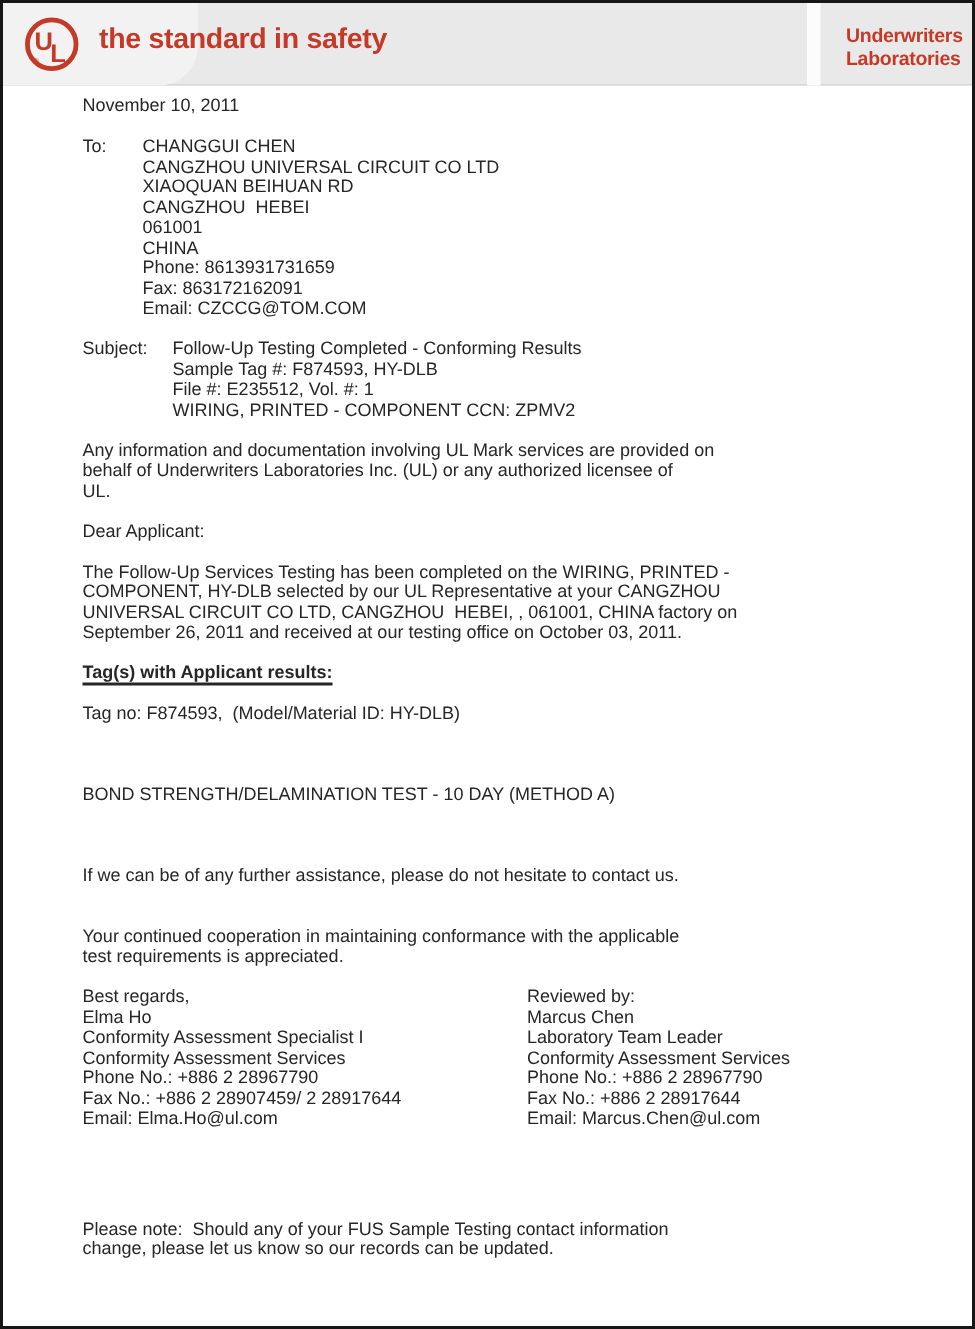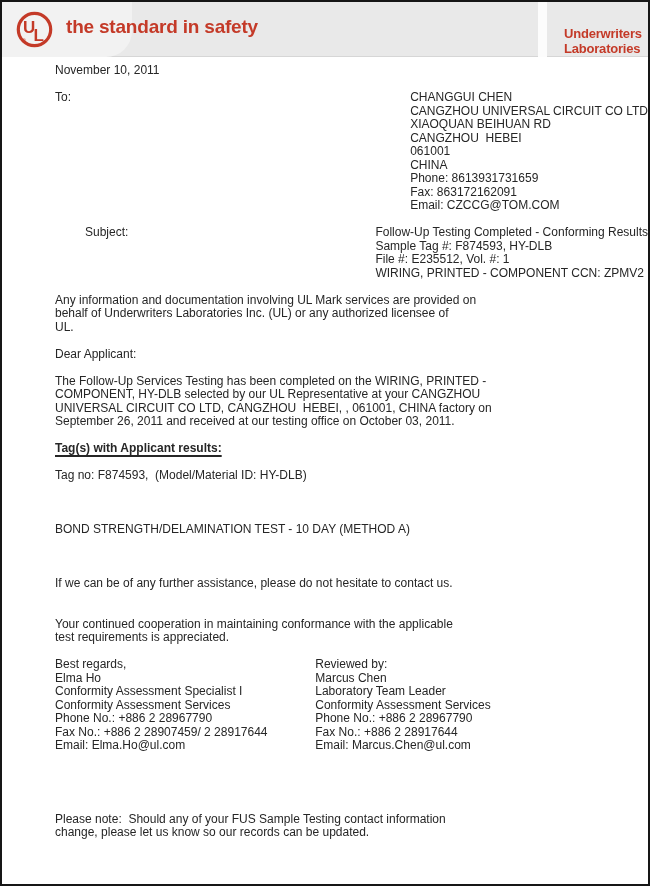--- a/index.html
+++ b/index.html
@@ -28,38 +28,38 @@
   .ul-logo{position:absolute;left:13px;top:8px;width:40px;height:40px;}
   .tagline{
     position:absolute;left:64px;top:0;height:49px;
     display:flex;align-items:center;
     color:var(--accent);font-weight:bold;font-size:19px;letter-spacing:-0.2px;
   }
   .header-gap{
     position:absolute;left:536px;top:0;width:9px;height:55px;background:#fcfcfc;
   }
   .brand{
-    position:absolute;left:562px;top:24px;
+    position:absolute;left:562px;top:14px;
     color:var(--accent);font-weight:bold;font-size:13px;line-height:15px;
     letter-spacing:-0.2px;
   }
   
   .letter{
     padding:7px 0 0 53px;
     font-family:Liberation Sans, sans-serif;
     font-size:12px;line-height:13.5px;color:var(--ink);
   }
   .pre{white-space:pre;}
   .mb1{margin-bottom:13.5px;}
   .mb2{margin-bottom:27px;}
   .mb3{margin-bottom:40.5px;}
-  .mb-sig{margin-bottom:60px;}
-  .labelled{display:flex;justify-content:space-between;}
+  .mb-sig{margin-bottom:60px;gap:36px;}
+  .labelled{display:flex;}
   .labelled .lbl-to{width:6ch;flex:0 0 auto;}
-  .labelled .lbl-subject{width:9ch;flex:0 0 auto;margin-left:30px;}
+  .labelled .lbl-subject{width:9ch;flex:0 0 auto;}
   .heading-underline{
     font-weight:bold;
     text-decoration:underline;
     text-underline-offset:3px;
     text-decoration-thickness:1.5px;
   }
   .signature{display:flex;}
   .signature .sig-left{width:39ch;flex:0 0 auto;}
 </style>
 </head>

